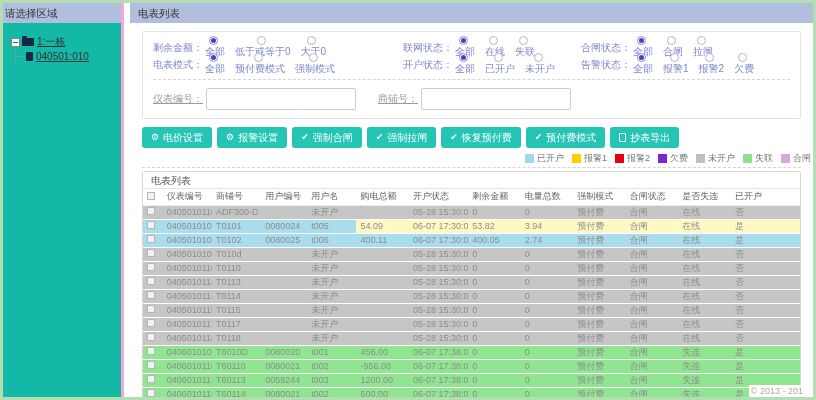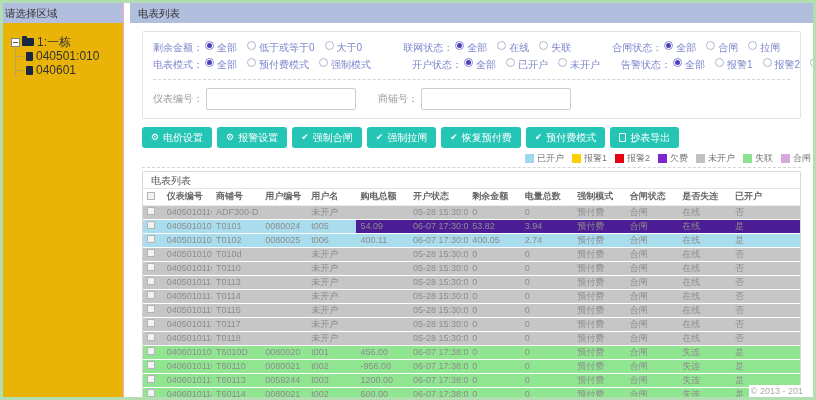--- a/index.html
+++ b/index.html
@@ -6,23 +6,23 @@
   html,body { background:#fff; }
   body { font-family:"Liberation Sans","DejaVu Sans",sans-serif; }
   .page { position:relative; width:816px; height:400px; border:3px solid #b2deb2;
           background:#fff; overflow:hidden; display:flex; }
 
   
   .panel-head { height:20px; background:#b1bedd; color:#333; font-size:10.5px;
                 line-height:20px; padding:0 8px; overflow:hidden; white-space:nowrap; }
 
   
-  .sidebar { width:121px; flex:0 0 121px; border-right:1px solid #f9a8d4; background:#eab308; }
+  .sidebar { width:121px; flex:0 0 121px; border-right:3px solid #f9a8d4; background:#14b8a6; }
   .side-head span { display:inline-block; margin-left:-6px; }
-  .tree { padding:12px 4px 0 8px; font-size:12px; color:#333; }
+  .tree { padding:12px 4px 0 8px; font-size:10px; color:#333;text-decoration:underline; }
   .tree-row { display:flex; align-items:center; height:14px; white-space:nowrap; }
   .expander { width:9px; height:9px; border:1px solid #848484; background:#fff;
               position:relative; flex:0 0 9px; margin-right:2px; }
   .expander::before { content:""; position:absolute; left:1px; right:1px; top:3px;
                       height:1px; background:#555; }
   .folder { width:12px; height:8px; background:#182743; border-radius:1px;
             position:relative; margin-right:3px; flex:0 0 12px; }
   .folder::before { content:""; position:absolute; top:-2px; left:0; width:5px; height:2px;
                     background:#182743; border-radius:1px 1px 0 0; }
   .doc { width:7px; height:9px; background:#182743; border-radius:1px;
@@ -32,33 +32,33 @@
                 padding-left:10px; white-space:nowrap; }
   .tree-child::before { content:""; position:absolute; left:0; top:7px; width:8px;
                         border-top:1px dotted #999; }
 
   
   .main { flex:1; margin-left:6px; position:relative; min-width:0; }
   .main-body { padding:8px 12px 0 12px; }
 
   .filter-box { border:1px solid #e3e3e3; border-radius:2px; padding:7px 10px 6px 10px; }
   .f-row { display:flex; align-items:center; height:17px; font-size:10px; color:#7d85cc;
-           white-space:nowrap;gap:31px; }
+           white-space:nowrap; }
   .f-group { display:inline-flex; align-items:center; }
   .f-group:nth-child(1) { width:250px; } .f-group:nth-child(2) { width:178px; }
   .f-label { margin-right:2px; }
-  .f-opt { display:inline-flex; margin-right:10px; cursor:pointer; }
+  .f-opt { display:inline-flex; align-items:center; margin-right:10px; cursor:pointer;flex-direction:column; }
   .radio { width:9px; height:9px; border-radius:50%; border:1px solid #b3b3cc;
            background:#fff; display:inline-block; margin-right:3px; position:relative; }
   .radio.sel { border-color:#8d85d5; }
   .radio.sel::after { content:""; position:absolute; left:1px; top:1px; right:1px; bottom:1px;
                       border-radius:50%; background:#4b3fbb; }
   .dashed { border-top:1px dashed #d4d4d4; margin:6px 0; }
   .search-row { display:flex; align-items:center; height:26px; font-size:10px; color:#9a9a9a; }
-  .search-row label { margin-right:3px; }
+  .search-row label { margin-right:3px;text-decoration:underline; }
   .txt { width:150px; height:22px; border:1px solid #ccc; border-radius:2px;
          margin-right:22px; font-size:10px; padding:0 4px; }
   .btn-query { display:inline-flex; align-items:center; gap:4px; background:#5563bd; color:#fff;
                border:none; border-radius:3px; font-size:10px; padding:5px 12px;
                margin-left:26px; cursor:pointer; font-family:inherit; }
 
   .actions { display:flex; gap:5px; margin-top:8px; height:21px; }
   .btn-action { display:inline-flex; align-items:center; gap:4px; background:#25c5b5; color:#fff;
                 border:none; border-radius:3px; font-size:10px; padding:0 9px; cursor:pointer;
                 font-family:inherit; white-space:nowrap; }
@@ -70,30 +70,30 @@
   .legend-item { display:inline-flex; align-items:center; gap:3px; }
   .swatch { width:9px; height:9px; display:inline-block; }
   .dash2 { border-top:1px dashed #d4d4d4; margin-top:3px; }
 
   
   .table-box { border:1px solid #d8d8d8; border-radius:2px; margin-top:3px;
                height:230px; overflow:hidden; }
   .table-title { height:17px; line-height:17px; font-size:10px; color:#555; padding:0 8px;
                  border-bottom:1px solid #e4e4e4; background:#fff; }
   table { width:100%; border-collapse:collapse; table-layout:fixed; }
-  th { height:16px; font-size:9px; color:#666; text-align:left; font-weight:700;
+  th { height:16px; font-size:9px; color:#666; text-align:left; font-weight:400;
        padding:0 0 0 4px; border-bottom:1px solid #ececec; background:#fff;
        white-space:nowrap; overflow:hidden; }
   td { height:13.5px; font-size:9px; color:#8d8d8d; padding:0 0 0 4px; white-space:nowrap;
        overflow:hidden; border-bottom:1px solid rgba(255,255,255,.55); }
   .cb { width:8px; height:8px; border:1px solid #b5b5b5; background:#f2f2f2; display:inline-block; }
   tr.r-gray  td { background:#c6c6c6; }
   tr.r-blue  td { background:#a9ddee; }
   tr.r-green td { background:#90e591; }
-  tr td.hl   { background:#4c1d95;margin-top:44px; }
+  tr td.hl   { background:#fef9c3;margin-top:44px; }
 
   .copyright { position:absolute; right:8px; bottom:0; font-size:9px; color:#a9a9a9;
                background:#fff; padding:1px 2px; line-height:10px; }
 </style>
 </head>
 <body>
 
 <div class="page">
 
   <aside class="sidebar">
@@ -103,24 +103,20 @@
     <div class="tree">
       <div class="tree-row">
         <span class="expander"></span>
         <span class="folder"></span>
         <span>1:一栋</span>
       </div>
       <div class="tree-children" id="treeChildren">
           <div class="tree-child">
             <span class="doc"></span>
             <span>040501:010</span>
-          </div>
-          <div class="tree-child">
-            <span class="doc"></span>
-            <span>040601</span>
           </div>
         </div>
     </div>
   </aside>
 
   <section class="main">
     <div class="panel-head main-head">
       <span>电表列表</span>
     </div>
 

